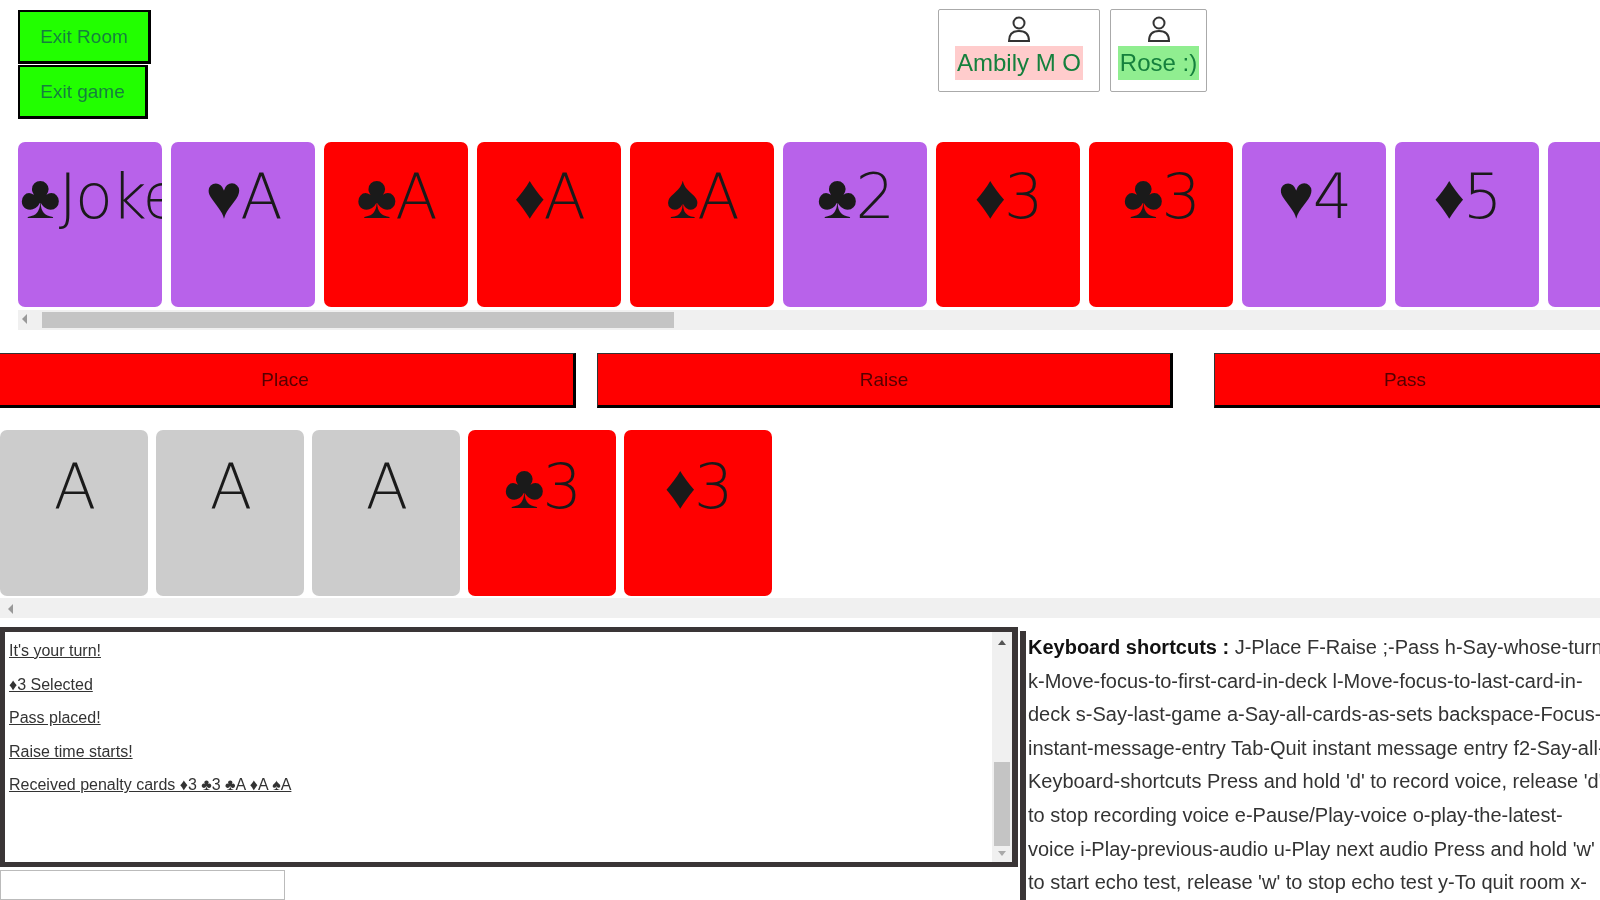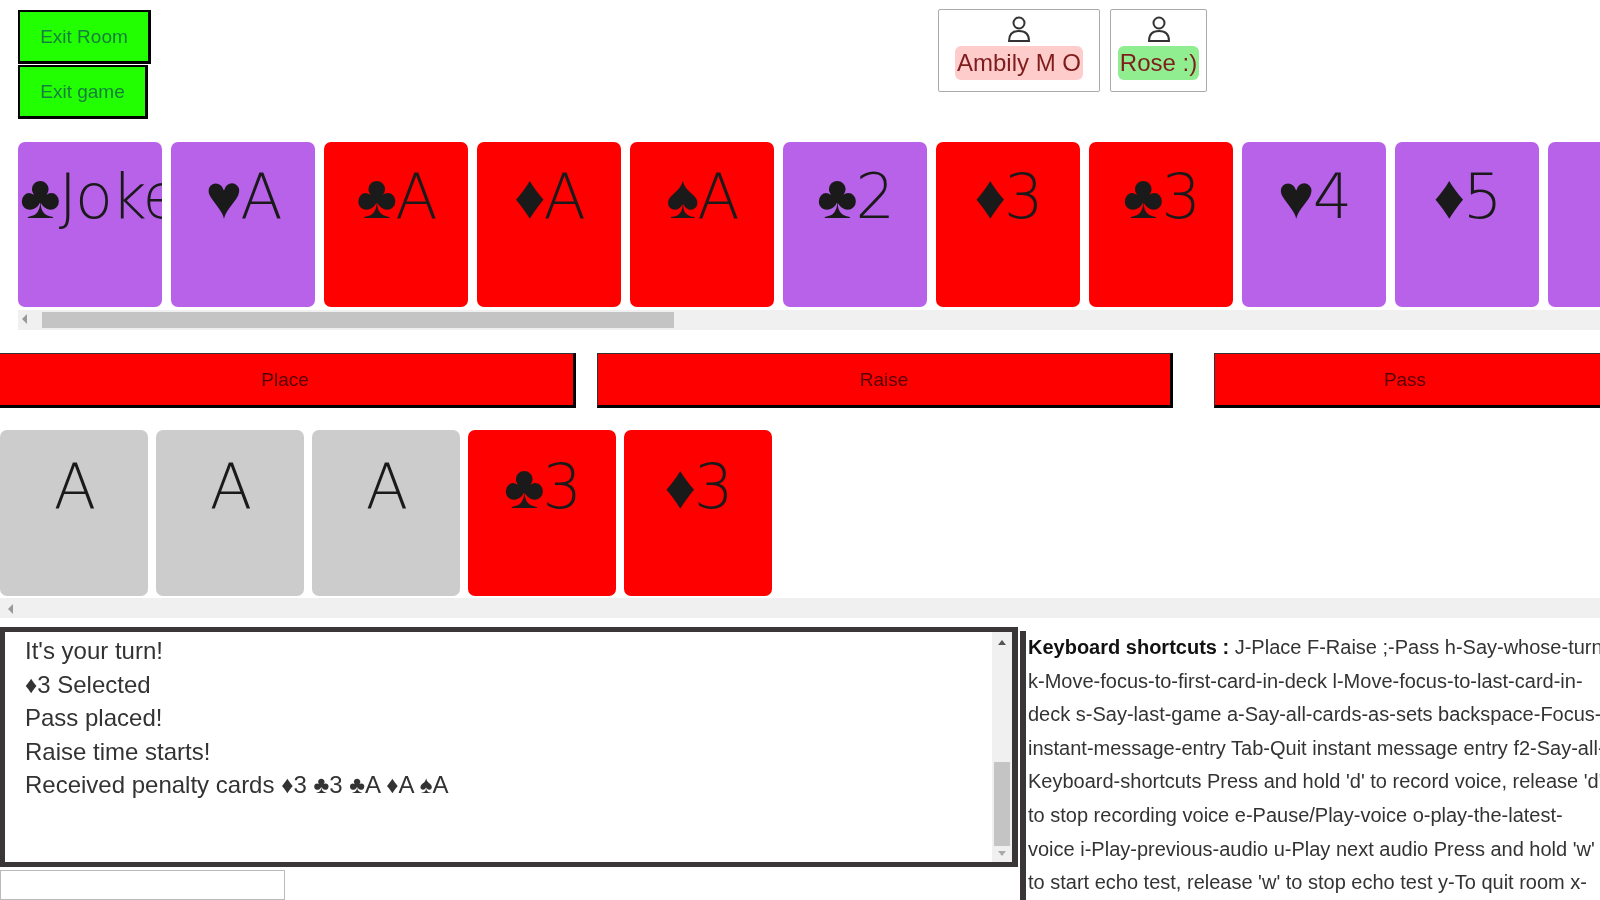--- a/index.html
+++ b/index.html
@@ -20,21 +20,21 @@
   }
   #exit-room { top: 10px; width: 133px; height: 54px; }
   #exit-game { top: 65px; width: 130px; height: 54px; }
 
   .player-box {
     position: absolute; top: 9px; height: 83px;
     border: 1px solid #aaa; border-radius: 2px; background: #fff;
     display: flex; flex-direction: column; align-items: center; padding: 4px 6px 0 6px;
   }
   .player-box .avatar-icon { width: 26px; height: 32px; display: block; }
-  .player-name { font-size: 24px; line-height: 34px; padding: 0 2px; color: #7f1d1d; white-space: nowrap; border-radius: 6px; }
+  .player-name { font-size: 24px; line-height: 34px; padding: 0 2px; color: #15803d; white-space: nowrap; }
   #player-0 { left: 938px; width: 162px; }
   #player-1 { left: 1110px; width: 97px; text-align: center; }
 
   .deck-scroller {
     position: absolute; left: 0; top: 140px; width: 1600px; height: 193px; overflow: hidden;
   }
   .deck-row { position: absolute; left: 18px; top: 2px; display: flex; gap: 9px; }
   .card {
     width: 144px; height: 165px; border-radius: 7px;
     position: relative; cursor: pointer; overflow: hidden;
@@ -72,21 +72,21 @@
   .placed-row { position: absolute; left: 0; top: 2px; display: flex; gap: 8px; }
   .placed-row .card { width: 148px; height: 166px; }
   .placed-row .card .card-label { top: 26px; }
   .placed-hscroll { position: absolute; left: 0; right: 0; top: 170px; height: 20px; background: #f0f0f0; }
   .placed-hscroll .hscroll-arrow { left: 8px; top: 6px; }
 
   .log-box {
     position: absolute; left: 0; top: 627px; width: 1018px; height: 240px;
     border: 5px solid #3a3536; border-right-width: 6px; background: #fff; overflow: hidden;
   }
-  .log-line { font-size: 24px; line-height: 33.6px; color: #333; padding-left: 20px; white-space: nowrap; }
+  .log-line { font-size: 16px; line-height: 33.6px; color: #333; padding-left: 4px; white-space: nowrap; text-decoration: underline; }
   .log-lines { position: absolute; left: 0; top: 2px; right: 20px; }
   .vscroll { position: absolute; right: 0; top: 0; bottom: 0; width: 20px; background: #f0f0f0; }
   .vscroll-thumb { position: absolute; left: 2px; right: 2px; top: 130px; height: 84px; background: #c4c4c4; }
   .vscroll-up { position: absolute; left: 6px; top: 8px; width: 0; height: 0;
     border-left: 4px solid transparent; border-right: 4px solid transparent; border-bottom: 5px solid #555; }
   .vscroll-down { position: absolute; left: 6px; bottom: 6px; width: 0; height: 0;
     border-left: 4px solid transparent; border-right: 4px solid transparent; border-top: 5px solid #aaa; }
 
   .shortcuts-box {
     position: absolute; left: 1020px; top: 631px; width: 600px; height: 280px;

